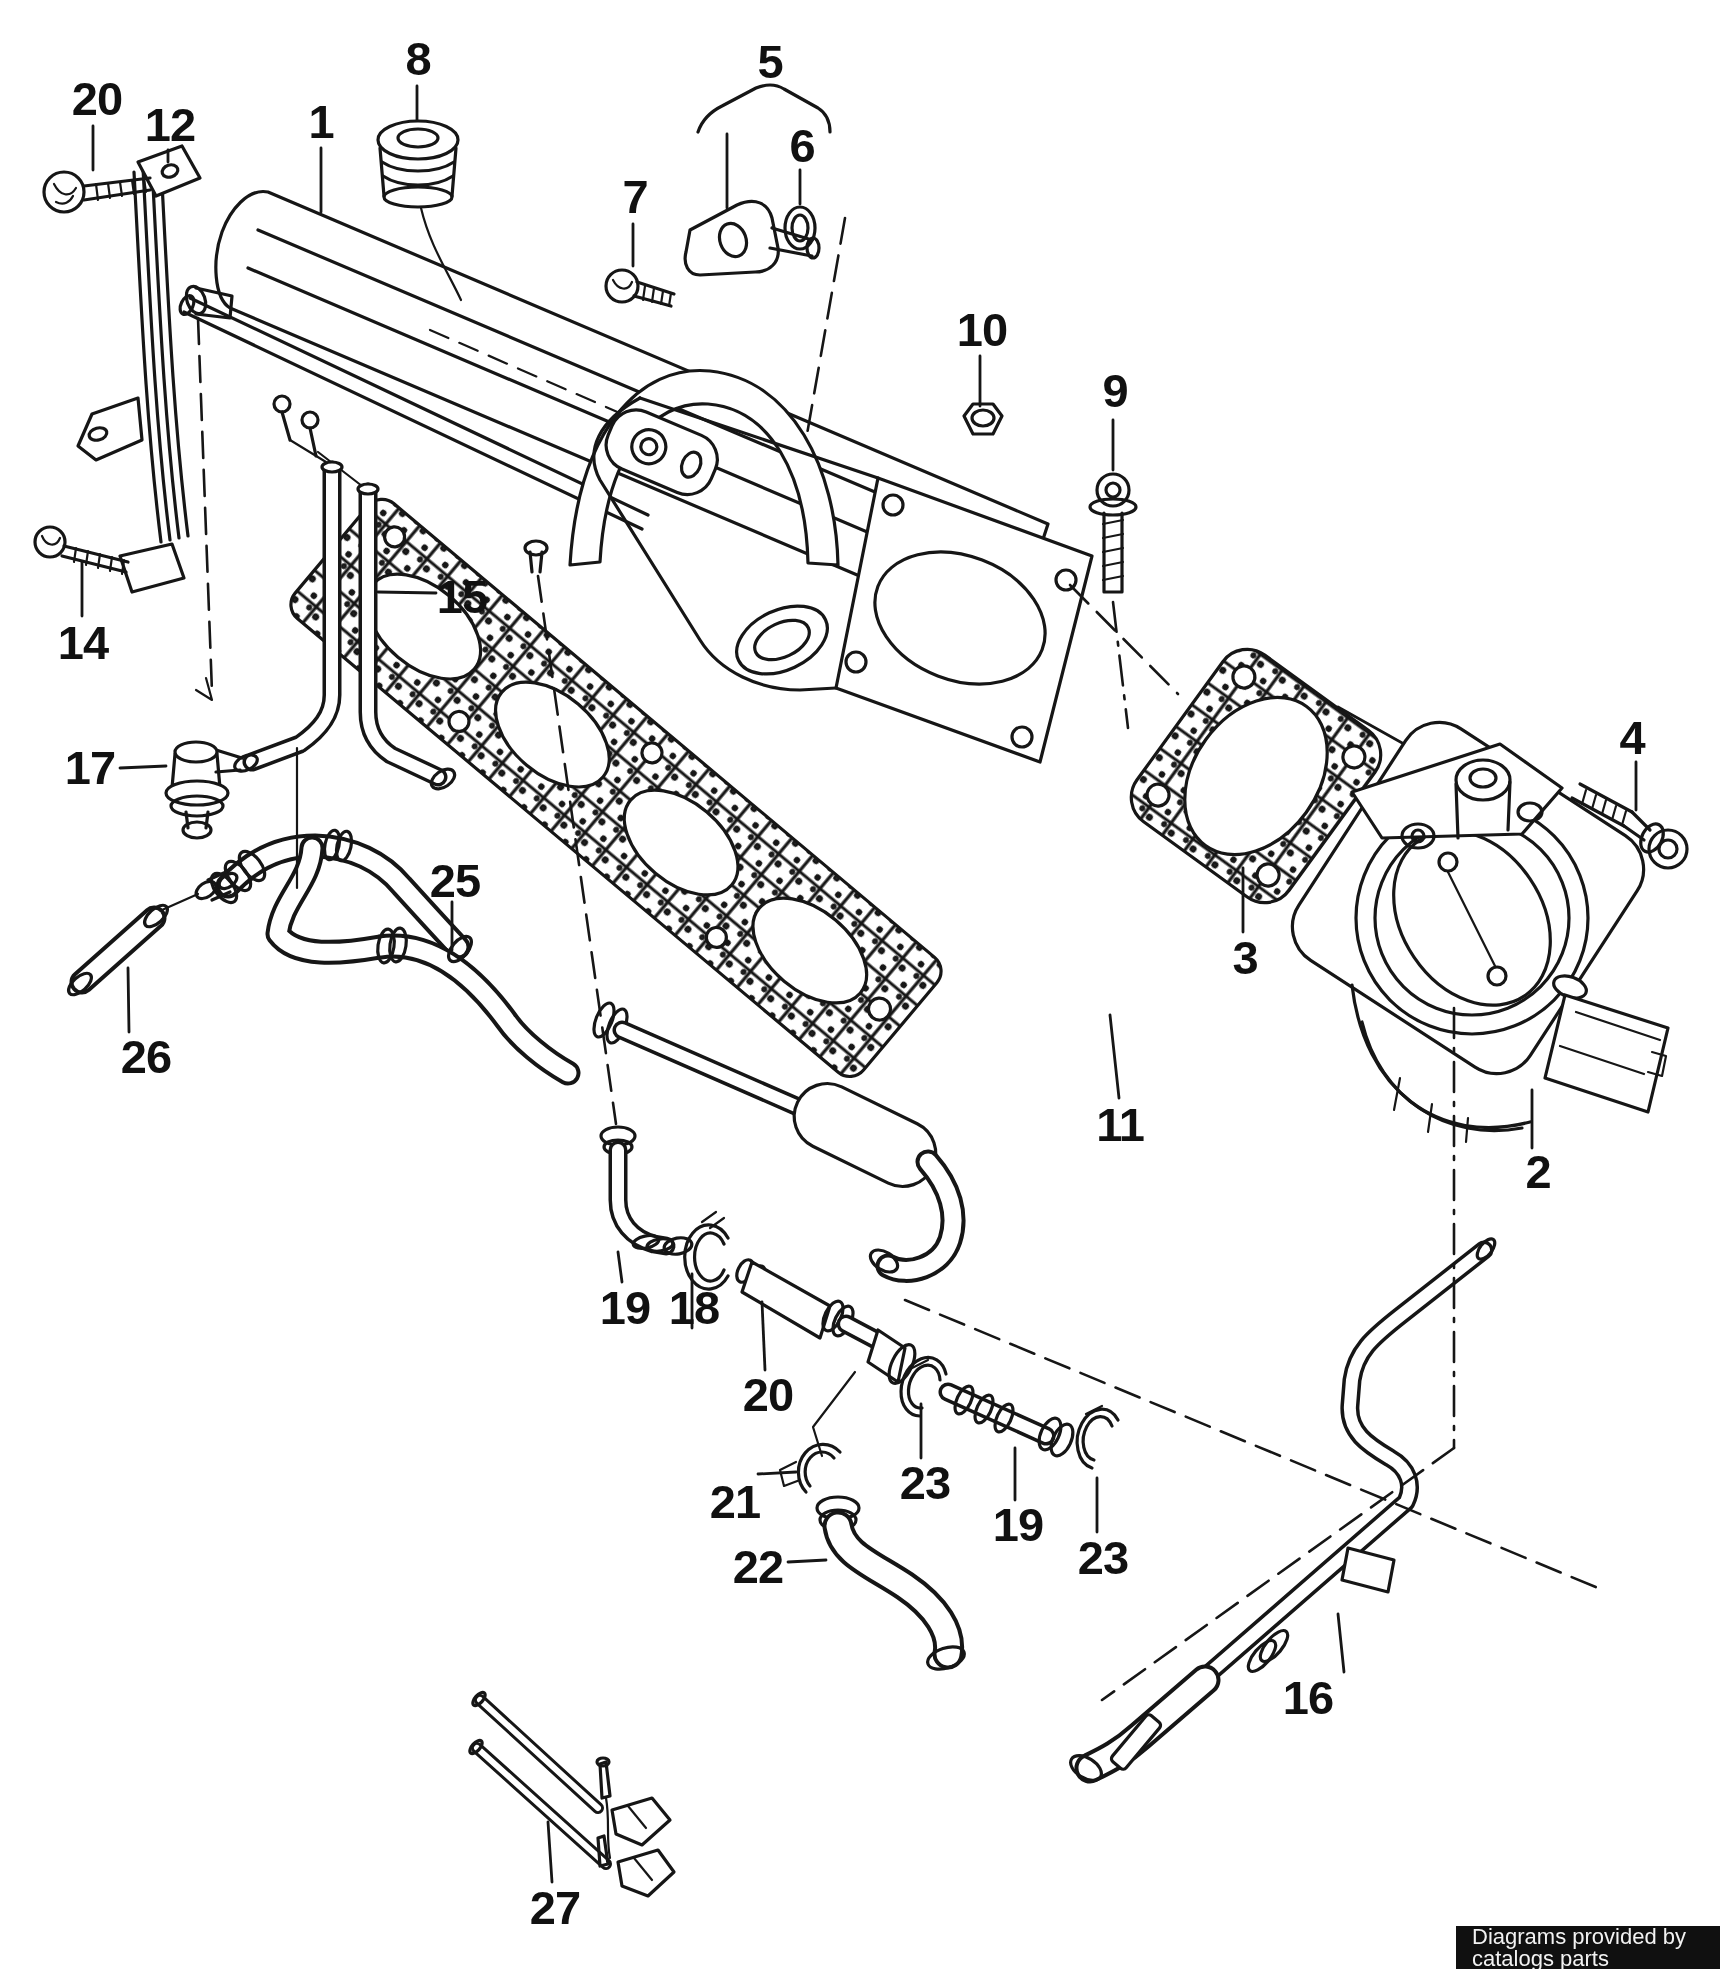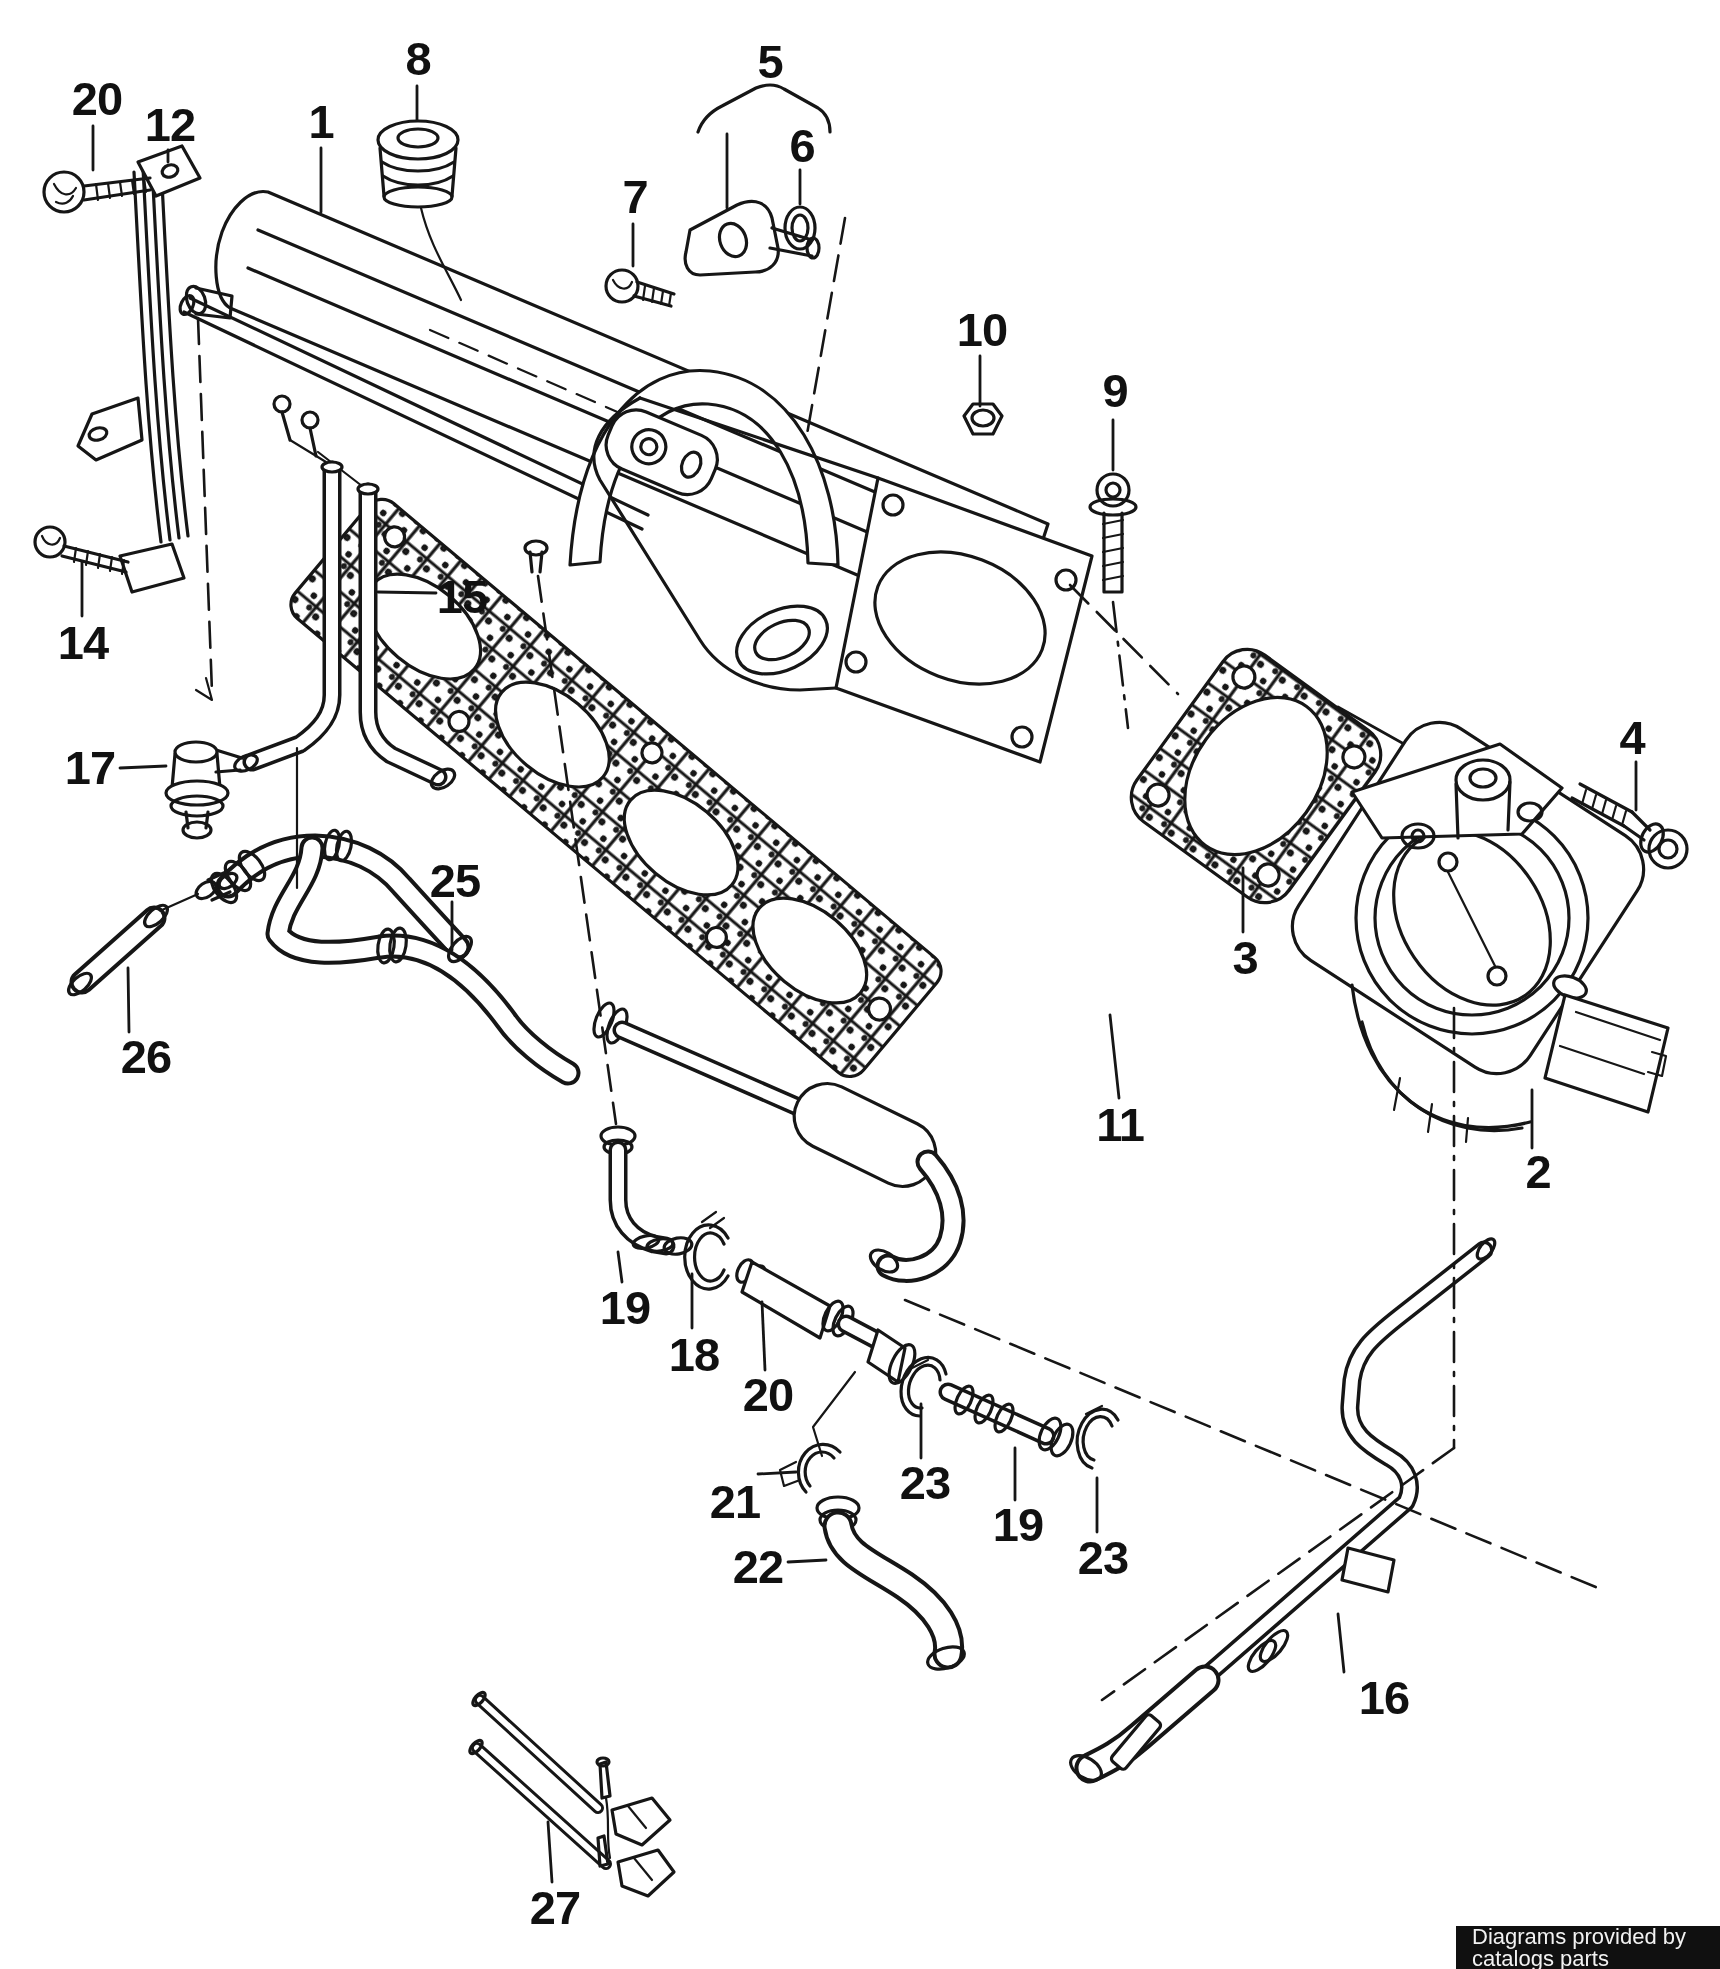--- a/index.html
+++ b/index.html
@@ -419,23 +419,23 @@
       <div class="callout" style="left: 802px; top: 146px;">6</div>
       <div class="callout" style="left: 635px; top: 197px;">7</div>
       <div class="callout" style="left: 418px; top: 59px;">8</div>
       <div class="callout" style="left: 1115px; top: 391px;">9</div>
       <div class="callout" style="left: 982px; top: 330px;">10</div>
       <div class="callout" style="left: 1120px; top: 1125px;">11</div>
       <div class="callout" style="left: 170px; top: 125px;">12</div>
       <div class="callout" style="left: 97px; top: 99px;">20</div>
       <div class="callout" style="left: 83px; top: 643px;">14</div>
       <div class="callout" style="left: 462px; top: 597px;">15</div>
-      <div class="callout" style="left: 1384px; top: 1698px;">16</div>
+      <div class="callout" style="left: 1308px; top: 1698px;">16</div>
       <div class="callout" style="left: 90px; top: 768px;">17</div>
-      <div class="callout" style="left: 694px; top: 1355px;">18</div>
+      <div class="callout" style="left: 694px; top: 1308px;">18</div>
       <div class="callout" style="left: 625px; top: 1308px;">19</div>
       <div class="callout" style="left: 768px; top: 1395px;">20</div>
       <div class="callout" style="left: 735px; top: 1477px; margin-top: 25px;">21</div>
       <div class="callout" style="left: 758px; top: 1567px;">22</div>
       <div class="callout" style="left: 925px; top: 1483px;">23</div>
       <div class="callout" style="left: 1018px; top: 1525px;">19</div>
       <div class="callout" style="left: 1103px; top: 1558px;">23</div>
       <div class="callout" style="left: 455px; top: 881px;">25</div>
       <div class="callout" style="left: 146px; top: 1057px;">26</div>
       <div class="callout" style="left: 555px; top: 1908px;">27</div>

